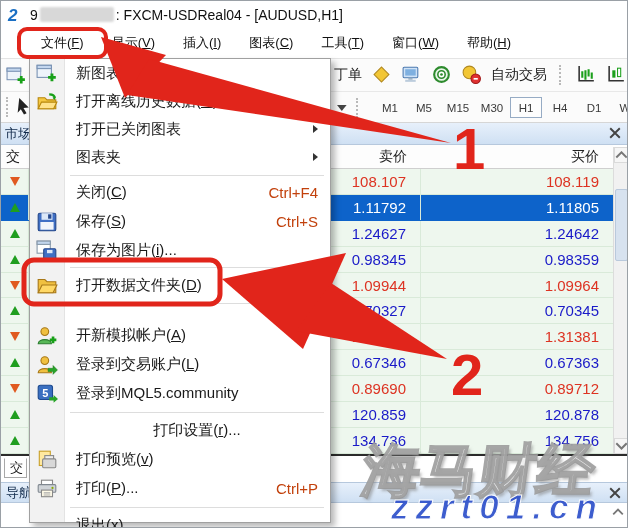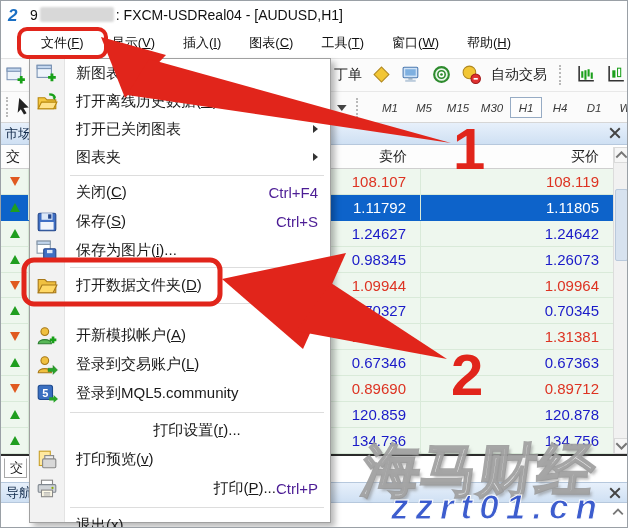--- a/index.html
+++ b/index.html
@@ -22,21 +22,21 @@
   .toolbar2 { position:absolute; left:0; top:90px; width:628px; height:32px; background:#fbfbfb; border-top:1px solid #e8e8e8; border-bottom:1px solid #d6d6d6; overflow:hidden; }
   .tbicon { width:21px; height:21px; display:inline-flex; }
   .tb-left1 { position:absolute; left:5px; top:6px; display:flex; gap:6px; }
   .tb-right1 { position:absolute; left:333px; top:5px; display:flex; align-items:center; gap:9px; }
   .tb-label { font-size:14px; color:#222; white-space:nowrap; }
   .gripper { width:5px; height:20px; border-left:2px dotted #b9b9b9; margin:0 3px; }
   .tb-left2 { position:absolute; left:2px; top:4px; display:flex; align-items:center; }
   .tb-right2 { position:absolute; left:336px; top:5px; display:flex; align-items:center; }
   .caret { width:10px; height:6px; display:inline-flex; margin-right:6px; }
   .tf-row { display:flex; gap:2px; margin-left:10px; }
-  .tf-btn { width:32px; height:21px; font-size:11.5px; color:#3a3a3a; display:flex; align-items:center; justify-content:center; border:1px solid transparent;font-style:italic; }
+  .tf-btn { width:32px; height:21px; font-size:11.5px; color:#3a3a3a; display:flex; align-items:center; justify-content:center; border:1px solid transparent; }
   .tf-btn.active { background:#fdfdfd; border:1px solid #96abc4; }
 
   
   .market-watch { position:absolute; left:0; top:122px; width:628px; height:333px; background:#fff; border-bottom:2px solid #2b2b2b; }
   .mw-titlebar { position:absolute; left:0; top:0; width:628px; height:22px; background:linear-gradient(#e7f0fb,#cfe0f3); border-bottom:1px solid #b6c8dd; font-size:13px; color:#10294a; line-height:22px; padding-left:4px; overflow:hidden; white-space:nowrap; }
   .mw-close { position:absolute; right:8px; top:4px; width:12px; height:12px; display:inline-flex; }
   .mw-header { position:absolute; left:0; top:22px; width:612px; height:24px; background:#fdfdfd; border-bottom:1px solid #cfcfcf; display:flex; font-size:14px; color:#222; align-items:center; }
   .mw-header .h-sym { width:28px; padding-left:5px; overflow:hidden; white-space:nowrap; }
   .mw-header .h-sell { width:392px; text-align:right; padding-right:14px; }
   .mw-header .h-buy  { width:192px; text-align:right; padding-right:14px; }
@@ -61,21 +61,21 @@
   .nav-titlebar { position:absolute; left:0; top:26px; width:628px; height:21px; background:linear-gradient(#e7f0fb,#cfe0f3); border-top:1px solid #b6c8dd; border-bottom:1px solid #b6c8dd; font-size:13px; color:#10294a; line-height:20px; padding-left:5px; overflow:hidden; white-space:nowrap; }
   .nav-close { position:absolute; right:8px; top:4px; width:12px; height:12px; display:inline-flex; }
   .nav-scrollup { position:absolute; right:5px; top:52px; width:12px; height:8px; display:inline-flex; }
 
   
   .dropdown { position:absolute; left:28px; top:57px; width:302px; height:465px; background:#fff; border:1px solid #a0a0a0; box-shadow:4px 4px 6px rgba(0,0,0,.28); z-index:50; }
   .dropdown::before { content:""; position:absolute; left:0; top:0; bottom:0; width:34px; background:#f2f2f2; border-right:1px solid #e3e3e3; }
   .fm-item { position:relative; display:flex; align-items:center; padding-left:46px; padding-right:12px; font-size:15px; color:#1a1a1a; }
   .fm-icon { position:absolute; left:6px; width:22px; height:22px; display:inline-flex; }
   .fm-label { flex:1; white-space:nowrap; }
-  .fm-shortcut { font-size:15px; color:#4c1d95; }
+  .fm-shortcut { font-size:15px; color:#c2410c; }
   .fm-sub { width:5px; height:8px; display:inline-flex; }
   .fm-sep { position:relative; }
   .fm-sep::after { content:""; position:absolute; left:40px; right:6px; top:50%; border-top:1px solid #ddd; }
 
   
   .wm-brand { position:absolute; left:362px; top:432px; z-index:60; font-size:57px; font-weight:bold; letter-spacing:1px; transform:skewX(-8deg); color:rgba(255,255,255,0.72); -webkit-text-stroke:2px rgba(150,150,150,0.85); text-shadow:3px 3px 3px rgba(120,120,120,0.5); white-space:nowrap; pointer-events:none; }
   .wm-site { position:absolute; left:390px; top:486px; z-index:60; font-size:35px; font-weight:bold; font-style:italic; letter-spacing:7px; color:#3355cc; -webkit-text-stroke:1px #ffffff; opacity:.95; white-space:nowrap; pointer-events:none; }
 
   
   .annotations { position:absolute; left:0; top:0; z-index:100; pointer-events:none; }
@@ -237,21 +237,21 @@
             <span class="tri-up"></span>
           </div>
           <div class="c-sell">1.24627</div>
           <div class="c-buy">1.24642</div>
         </div>
         <div class="mw-row up">
           <div class="c-arrow">
             <span class="tri-up"></span>
           </div>
           <div class="c-sell">0.98345</div>
-          <div class="c-buy">1.26073</div>
+          <div class="c-buy">0.98359</div>
         </div>
         <div class="mw-row down">
           <div class="c-arrow">
             <span class="tri-down"></span>
           </div>
           <div class="c-sell">1.09944</div>
           <div class="c-buy">1.09964</div>
         </div>
         <div class="mw-row up">
           <div class="c-arrow">
@@ -442,21 +442,21 @@
       <div class="fm-item" style="height: 29px;">
         <span class="fm-icon">
           <svg viewBox="0 0 20 20">
             <rect x="3" y="2" width="10" height="13" fill="#ffe9a0" stroke="#c8a028"></rect>
             <rect x="8" y="6" width="8" height="4" fill="#eeeeee" stroke="#888"></rect>
             <rect x="6" y="9" width="12" height="8" rx="1" fill="#d8d8d8" stroke="#888"></rect>
           </svg>
         </span>
         <span class="fm-label">打印预览(<u>v</u>)</span>
       </div>
-      <div class="fm-item" style="height: 29px; text-align: right;">
+      <div class="fm-item" style="height: 29px;">
         <span class="fm-icon">
           <svg viewBox="0 0 20 20">
             <rect x="5" y="2" width="10" height="5" fill="#fff" stroke="#888"></rect>
             <rect x="2" y="6" width="16" height="7" rx="1" fill="#d0d4d8" stroke="#808890"></rect>
             <circle cx="15" cy="9" r="1" fill="#88aa00"></circle>
             <rect x="5" y="11" width="10" height="6" fill="#fffbe8" stroke="#888"></rect>
             <path d="M7 13.5 h6 M7 15.5 h6" stroke="#aaa" fill="none"></path>
           </svg>
         </span>
         <span class="fm-label">打印(<u>P</u>)...</span>

